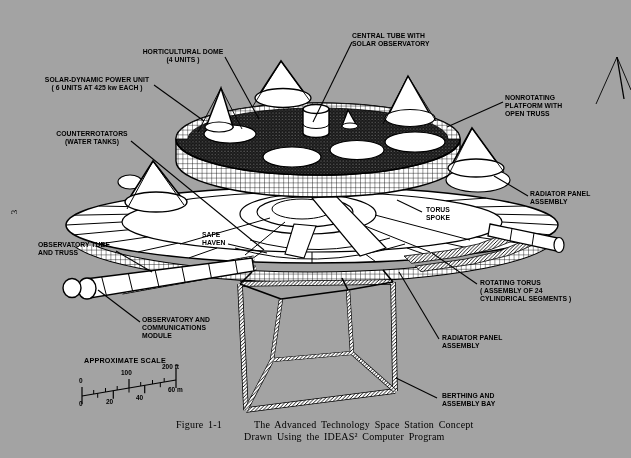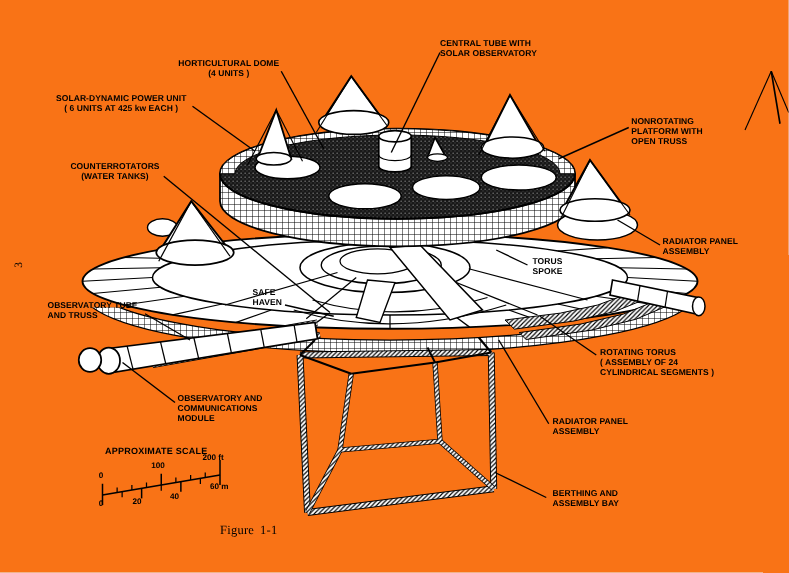--- a/index.html
+++ b/index.html
@@ -1,17 +1,17 @@
 <!DOCTYPE html>
 <html><head>
 <meta charset="utf-8">
 <style>
   html,body{margin:0;padding:0;background:#e8e8e8;}
   .page{
-    position:relative;width:631px;height:458px;background:#f97316;
+    position:relative;width:631px;height:458px;background:#a3a3a3;
     overflow:hidden;font-family:"Liberation Sans",sans-serif;
   }
   .illus{position:absolute;left:0;top:0;}
   .callout{
     position:absolute;font-family:"Liberation Sans",sans-serif;
     font-weight:bold;font-size:6.8px;line-height:8px;color:#000;
     white-space:pre-line;letter-spacing:0.05px;
   }
   .callout.center{text-align:center;}
   .scale-title{
@@ -318,16 +318,18 @@
   <div class="scale-title">APPROXIMATE SCALE</div>
   <span class="scalenum" style="left:79px;top:377px;">0</span>
   <span class="scalenum" style="left:121px;top:369px;">100</span>
   <span class="scalenum" style="left:162px;top:363px;">200 ft</span>
   <span class="scalenum" style="left:79px;top:400px;">0</span>
   <span class="scalenum" style="left:106px;top:398px;">20</span>
   <span class="scalenum" style="left:136px;top:394px;">40</span>
   <span class="scalenum" style="left:168px;top:386px;">60 m</span>
 
   <div class="caption fig-label">Figure 1-1</div>
+  <div class="caption cap1">The Advanced Technology Space Station Concept</div>
+  <div class="caption cap2">Drawn Using the IDEAS² Computer Program</div>
 
   <div class="page-num">3</div>
 
 </div>
 
 </body></html>

